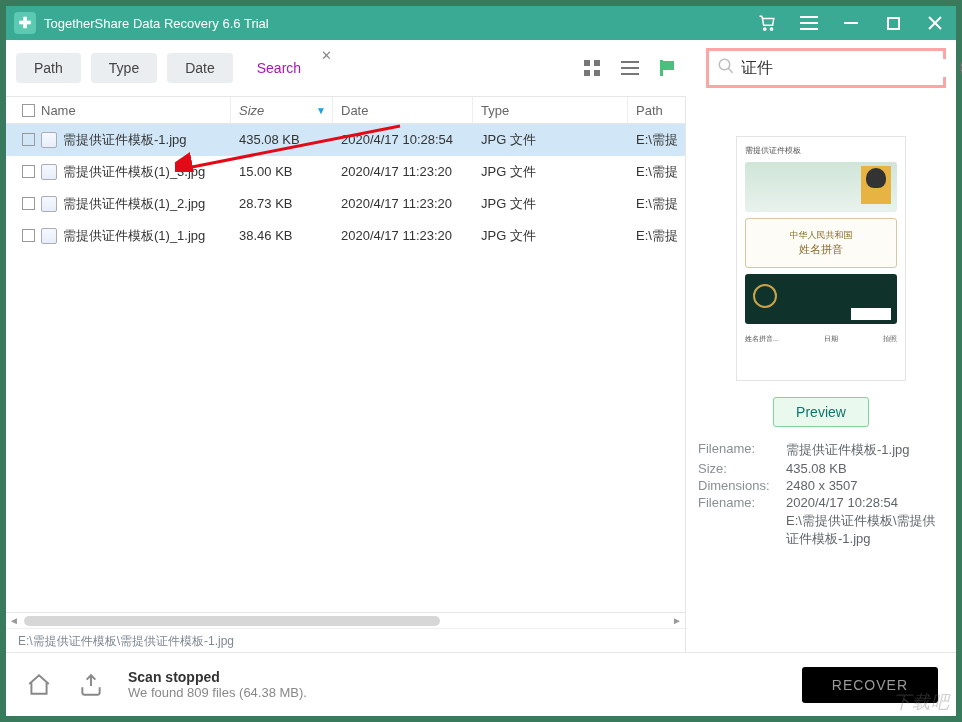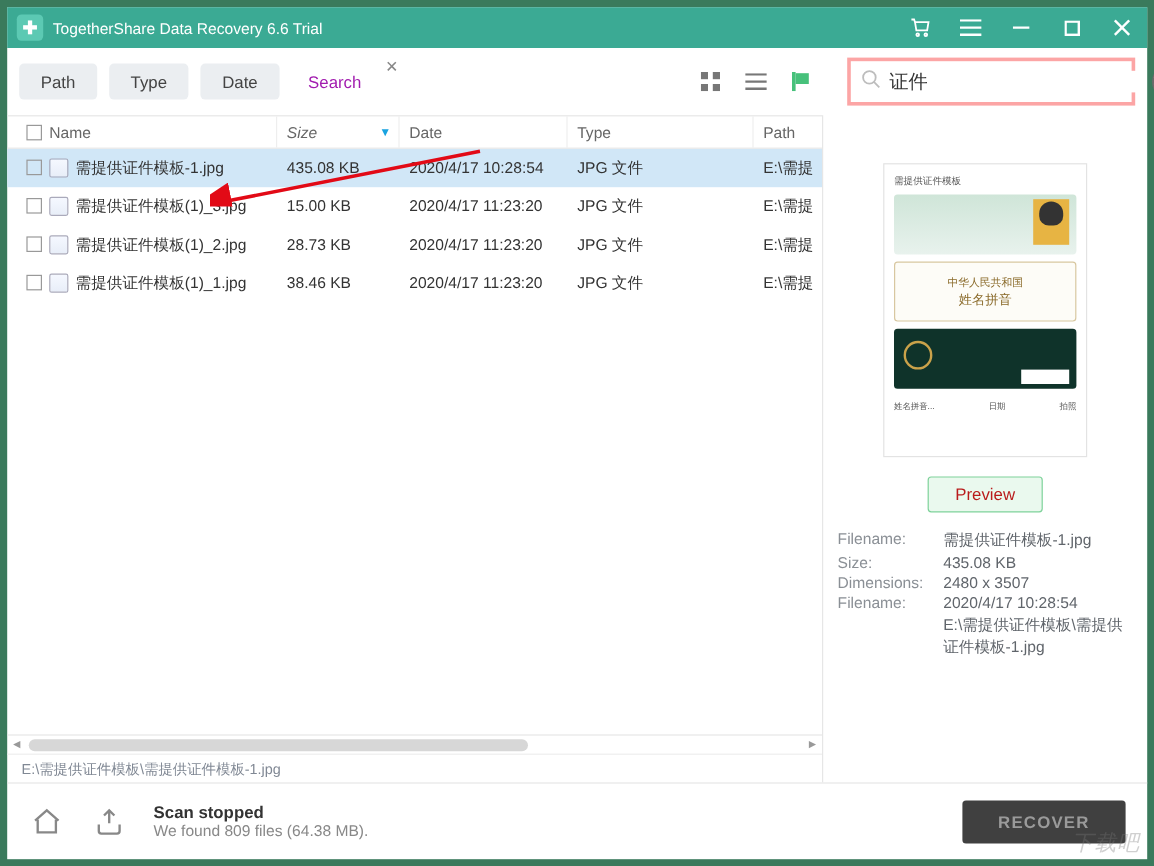--- a/index.html
+++ b/index.html
@@ -51,36 +51,36 @@
 .scrolltrack .thumb { height: 10px; background: #d7d7d7; border-radius: 5px; margin-left: 2px; width: 416px; }
 .scrolltrack .arrow { width: 16px; text-align: center; color: #999; font-size: 10px; }
 
 .pathbar { height: 24px; border-top: 1px solid #eee; font-size: 12px; color: #808894; padding: 4px 12px 0; }
 
 
 .footer { height: 64px; border-top: 1px solid #e6e6e6; display: flex; align-items: center; padding: 0 18px; gap: 22px; }
 .footer .fbtn { width: 30px; height: 30px; display: flex; align-items: center; justify-content: center; color: #888; cursor: pointer; }
 .footer .msg .t1 { font-size: 14px; font-weight: 600; color: #333; }
 .footer .msg .t2 { font-size: 13px; color: #888; }
-.footer .recover { margin-left: auto; background: #404040; color: #9a9a9a; padding: 10px 30px; font-size: 14px; font-weight: 700; border-radius: 3px; letter-spacing: 1px; }
+.footer .recover { margin-left: auto; background: #000000; color: #9a9a9a; padding: 10px 30px; font-size: 14px; font-weight: 400; border-radius: 3px; letter-spacing: 1px; }
 
 
 .previewimg { width: 170px; height: 245px; border: 1px solid #e3e3e3; margin: 30px auto 10px; background: #fff; padding: 8px; display: flex; flex-direction: column; gap: 6px; font-size: 6px; color: #555; }
 .previewimg .pt { font-size: 8px; }
 .previewimg .card { height: 50px; border-radius: 3px; }
 .previewimg .c1 { background: linear-gradient(#cfe5d8,#e8f2ed); position: relative; }
 .previewimg .c1 .ph { position: absolute; right: 6px; top: 4px; width: 30px; height: 38px; background: #e7b443; }
 .previewimg .c1 .ph::after { content:""; position:absolute; top:2px; left:5px; width:20px; height:20px; background:#333; border-radius:50% 50% 40% 40%; }
 .previewimg .c2 { background: #fdfcf7; border: 1px solid #d8c7a0; display: flex; flex-direction: column; align-items: center; justify-content: center; font-size: 9px; color: #8a6a2a; }
 .previewimg .c3 { background: #0f332a; position: relative; }
 .previewimg .c3 .chip { position: absolute; left: 8px; top: 10px; width: 24px; height: 24px; border: 2px solid #caa24a; border-radius: 50%; }
 .previewimg .c3 .bc { position: absolute; right: 6px; bottom: 4px; width: 40px; height: 12px; background: #fff; }
 .previewimg .ft { display: flex; justify-content: space-between; font-size: 7px; margin-top: 4px; }
 
-.prevbtn { display: block; margin: 6px auto 14px; background: #eaf9ee; border: 1px solid #7ed29a; color: #b91c1c; padding: 6px 22px; font-size: 14px; border-radius: 3px; cursor: pointer; }
+.prevbtn { display: block; margin: 6px auto 14px; background: #eaf9ee; border: 1px solid #7ed29a; color: #0f766e; padding: 6px 22px; font-size: 14px; border-radius: 3px; cursor: pointer; }
 
 .meta { font-size: 13px; color: #8a8f95; }
 .meta .row { display: flex; margin-bottom: 2px; }
 .meta .k { width: 88px; }
 .meta .v { flex: 1; color: #60656b; }
 
 
 .arrowline { position: absolute; left: 175px; top: 124px; width: 230px; height: 48px; pointer-events: none; z-index: 50; }
 
 .watermark { position: absolute; right: 12px; bottom: 8px; font-size: 18px; color: rgba(120,120,120,0.35); font-style: italic; letter-spacing: 1px; z-index: 60; font-family: "STXingkai", cursive; }

